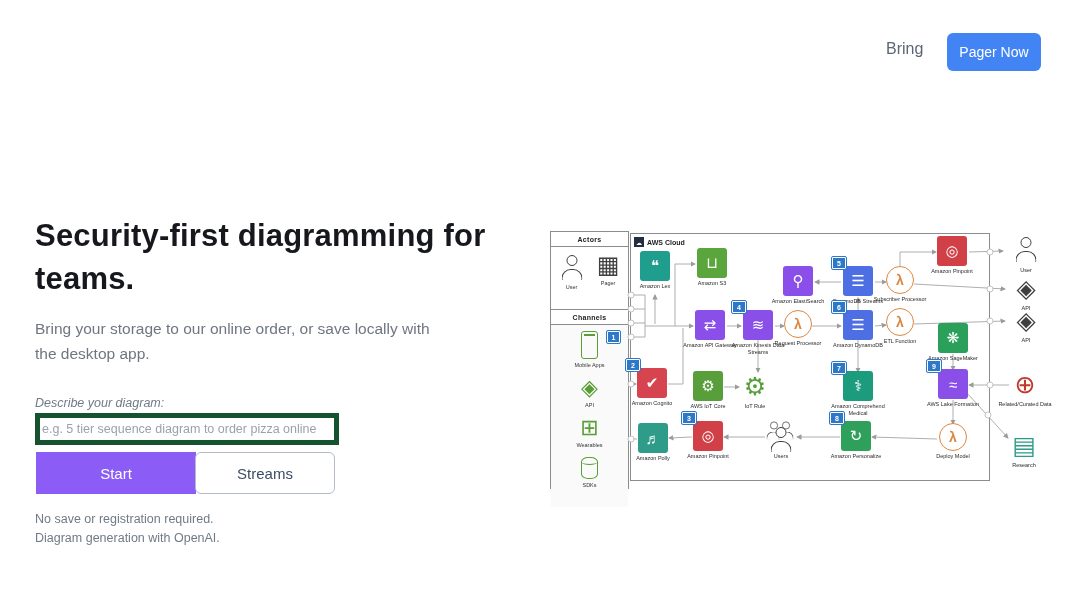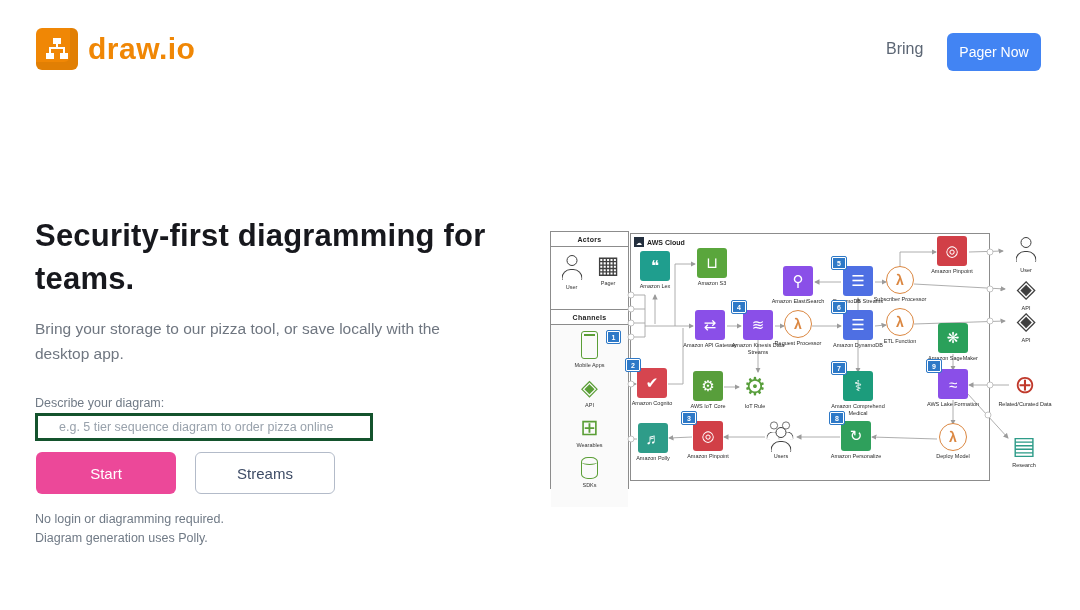--- a/index.html
+++ b/index.html
@@ -13,26 +13,26 @@
   .logo-text{font-size:30px;font-weight:bold;color:#F08705;letter-spacing:.5px;}
   .blog-link{position:absolute;left:886px;top:40px;font-size:16px;color:#5C6674;cursor:pointer;}
   .start-now-btn{position:absolute;left:947px;top:33px;width:94px;height:38px;background:#4284F3;
             border:none;border-radius:6px;color:#fff;font-size:14px;cursor:pointer;
             font-family:"Liberation Sans",sans-serif;}
 
   
   .hero-title{position:absolute;left:35px;top:214px;width:460px;font-size:31px;line-height:43px;
             font-weight:600;color:#17181D;letter-spacing:.2px;}
   .hero-sub{position:absolute;left:35px;top:316px;width:420px;font-size:15.5px;line-height:25px;color:#6F7680;}
-  .input-label{position:absolute;left:35px;top:396px;font-size:12.5px;color:#707A86;}
-  .describe-input{position:absolute;left:35px;top:413px;width:290px;height:20px;border:3px solid #14532d;
-            padding:1px 21px;font-size:12.5px;color:#737373;font-family:"Liberation Sans",sans-serif;outline:none;}
+  .input-label{position:absolute;left:35px;top:396px;font-size:12.5px;color:#707A86;font-style:italic;}
+  .describe-input{position:absolute;left:35px;top:413px;width:290px;height:20px;border:5px solid #14532d;
+            padding:1px 2px;font-size:12.5px;color:#737373;font-family:"Liberation Sans",sans-serif;outline:none;}
   .describe-input::placeholder{color:#99A2AC;}
-  .start-btn{position:absolute;left:36px;top:452px;width:140px;height:42px;background:#ec4899;border:none;
-            border-radius:6px;color:#fff;font-size:15px;cursor:pointer;font-family:"Liberation Sans",sans-serif;}
+  .start-btn{position:absolute;left:36px;top:452px;width:160px;height:42px;background:#8b5cf6;border:none;
+            border-radius:0;color:#fff;font-size:15px;cursor:pointer;font-family:"Liberation Sans",sans-serif;}
   .download-btn{position:absolute;left:195px;top:452px;width:140px;height:42px;background:#fff;
             border:1px solid #B3BBC9;border-radius:6px;color:#3E4C66;font-size:15px;cursor:pointer;
             font-family:"Liberation Sans",sans-serif;}
   .note{position:absolute;left:35px;font-size:12.5px;color:#707A86;}
 
   
   .diagram{position:absolute;left:550px;top:231px;width:492px;height:258px;background:#fff;}
   .dpanel{position:absolute;left:0;top:0;width:77px;height:256px;border:1px solid #8C8C8C;background:#fff;}
   .dp-head{font-size:7px;color:#222;text-align:center;padding:4px 0 3px;border-bottom:1px solid #8C8C8C;
            font-weight:bold;letter-spacing:.3px;}
@@ -74,42 +74,31 @@
   .icon-person.u1{transform:scale(.72);left:-3px;top:-3px;}
   .icon-person.u2{transform:scale(.72);left:9px;top:-3px;}
   .icon-person.u3{left:4px;top:6px;}
   svg.edges{position:absolute;left:0;top:0;pointer-events:none;}
 </style>
 </head>
 <body>
 
 <div id="page">
 
-  <div class="logo">
-    <div class="logo-box">
-      <svg width="26" height="26" viewBox="0 0 26 26" fill="none">
-        <rect x="9" y="2" width="8" height="6" fill="#fff"></rect>
-        <rect x="2" y="17" width="8" height="6" fill="#fff"></rect>
-        <rect x="16" y="17" width="8" height="6" fill="#fff"></rect>
-        <path d="M13 8 L13 12 M13 12 L6 12 L6 17 M13 12 L20 12 L20 17" stroke="#fff" stroke-width="2"></path>
-      </svg>
-    </div>
-    <span class="logo-text">draw.io</span>
-  </div>
   <span class="blog-link">Bring</span>
   <button class="start-now-btn">Pager Now</button>
 
   <div class="hero-title">Security-first diagramming for teams.</div>
-  <div class="hero-sub">Bring your storage to our pizza tool, or save locally with the desktop app.</div>
+  <div class="hero-sub">Bring your storage to our online order, or save locally with the desktop app.</div>
   <label class="input-label">Describe your diagram:</label>
   <input class="describe-input" type="text" placeholder="e.g. 5 tier sequence diagram to order pizza online" style="">
   <button class="start-btn">Start</button>
   <button class="download-btn">Streams</button>
-  <div class="note" style="top:512px">No login or diagramming required.</div>
-  <div class="note" style="top:531px">Diagram generation uses Polly.</div>
+  <div class="note" style="top:512px">No save or registration required.</div>
+  <div class="note" style="top:531px">Diagram generation with OpenAI.</div>
 
   <div class="diagram">
 
     <div class="dpanel">
       <div class="dp-head">Actors</div>
       <div class="dp-actors">
         <div class="dp-item">
           <span style="position:relative;width:24px;height:28px;display:block">
             <span class="icon-person" style="left:1px;top:2px"></span>
           </span>

